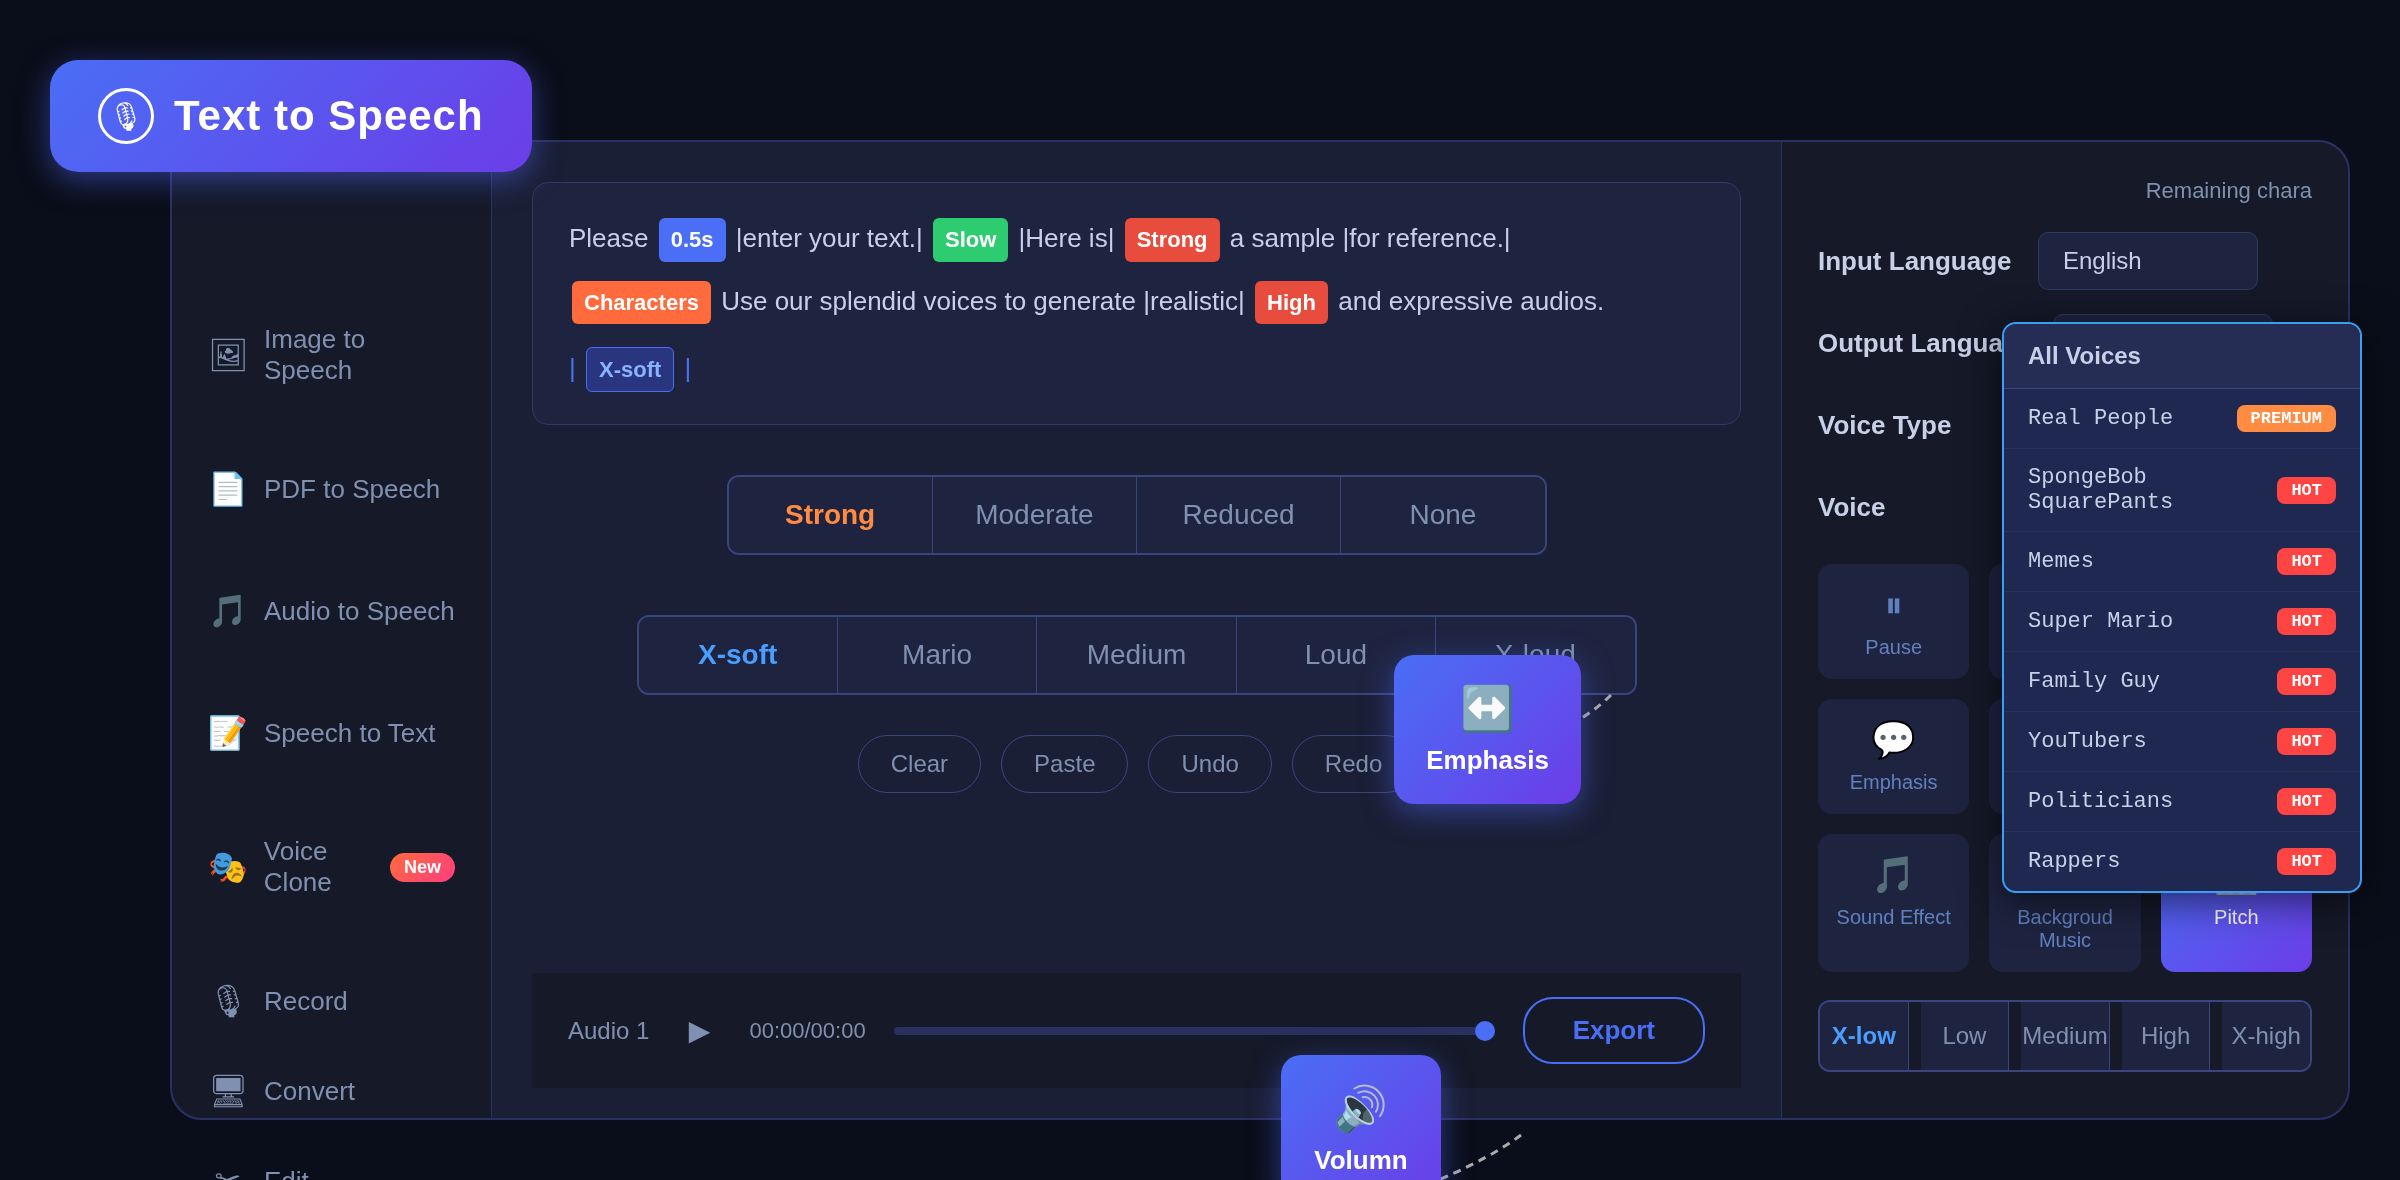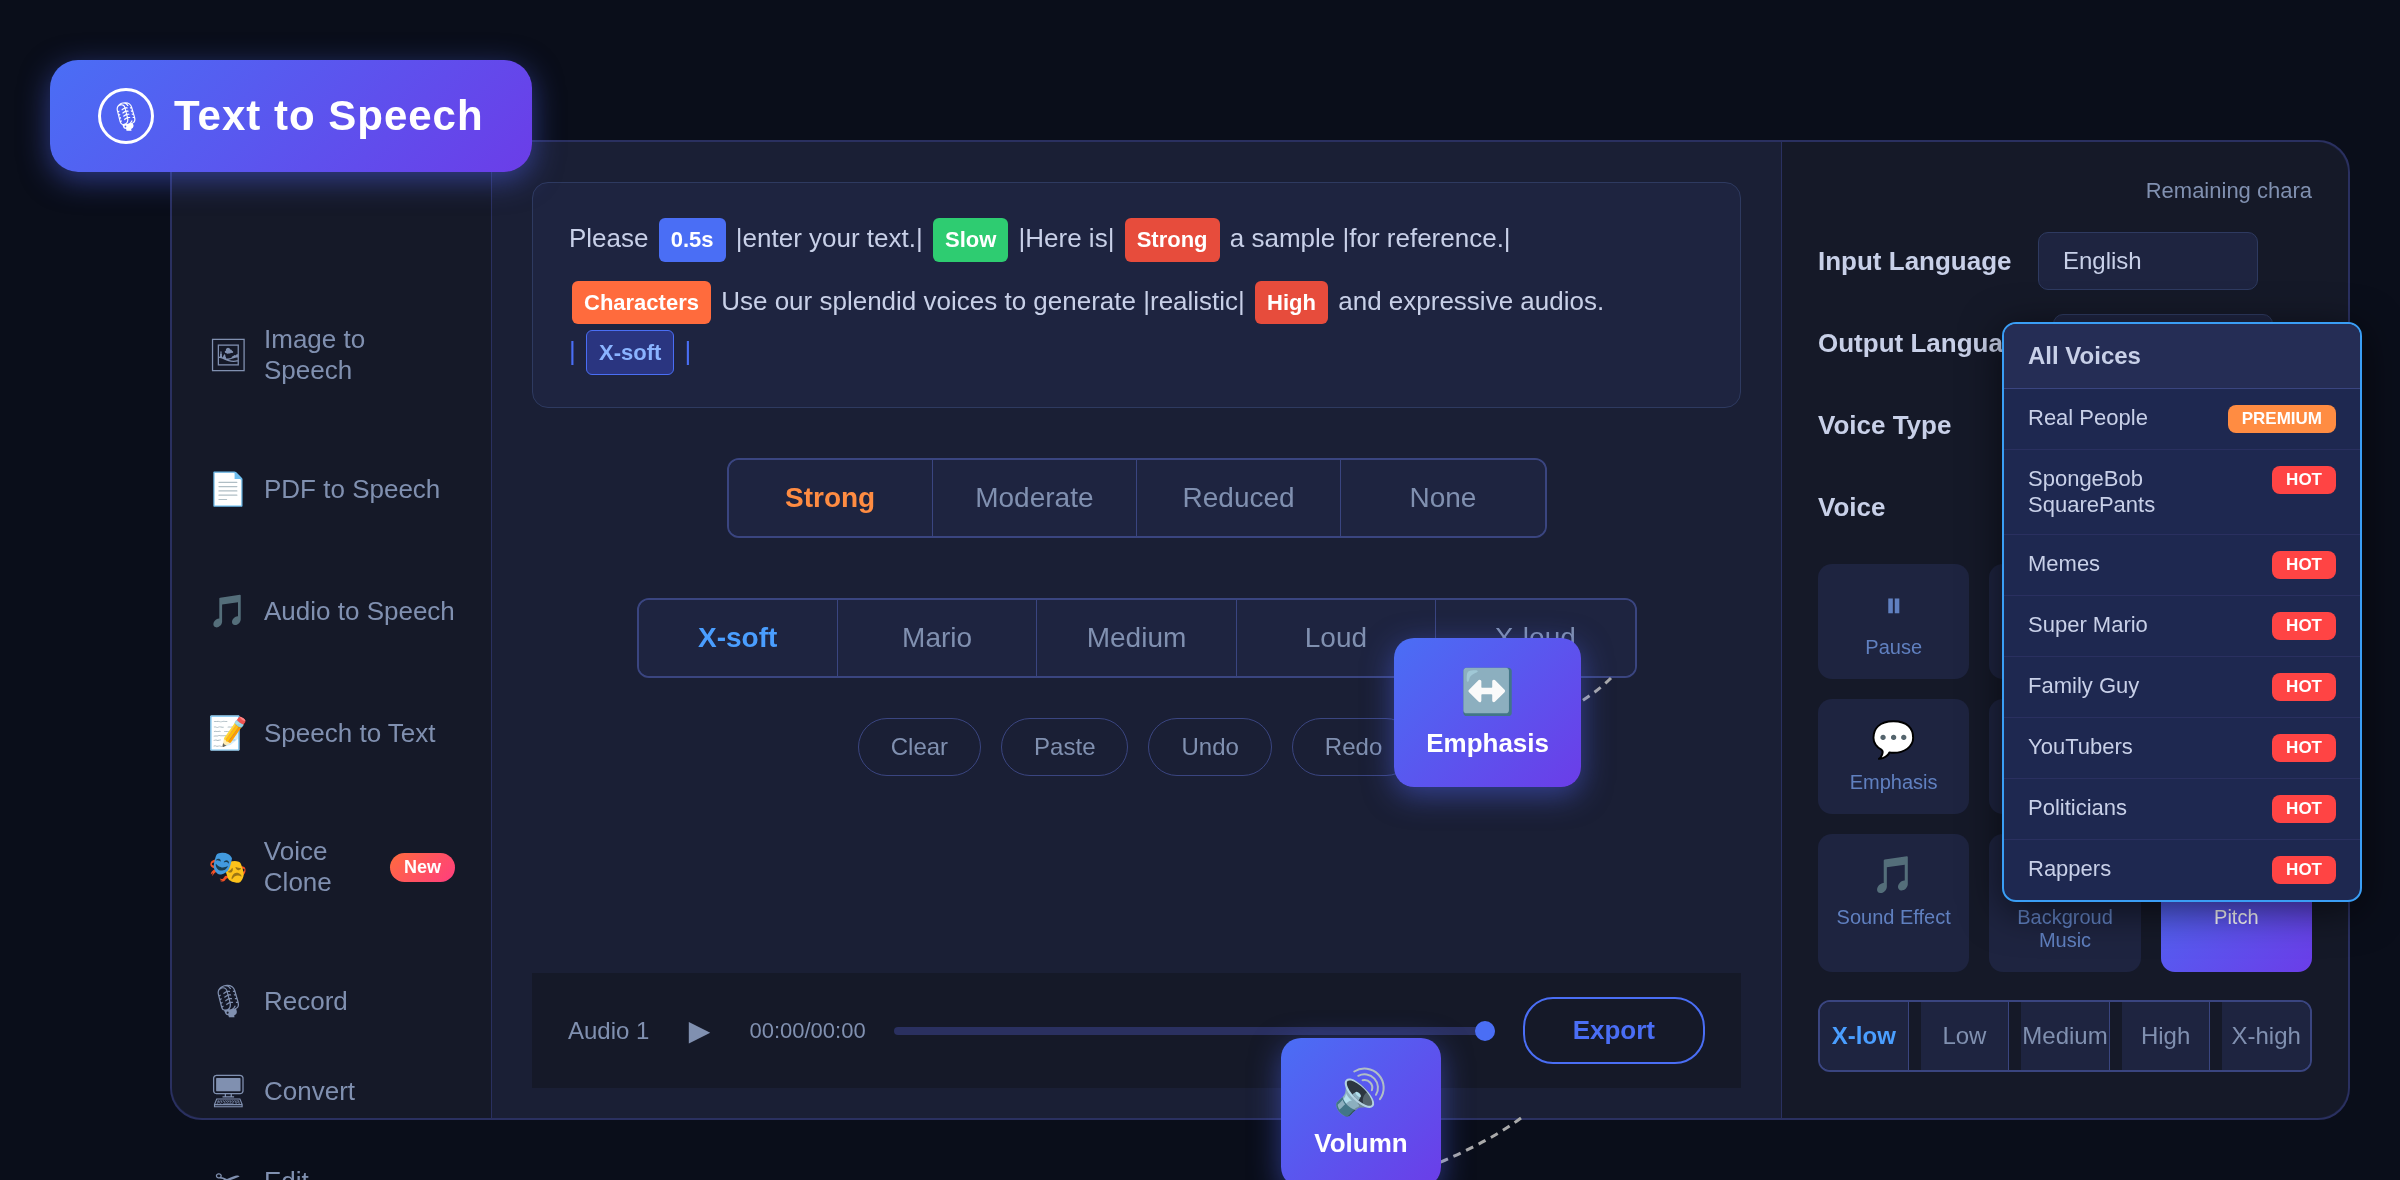--- a/index.html
+++ b/index.html
@@ -420,28 +420,29 @@
     .dropdown-header {
       background: #252d55;
       padding: 18px 24px;
       font-size: 24px;
       font-weight: 700;
       color: #c8d0e8;
       border-bottom: 1px solid #3a4580;
     }
     .dropdown-item {
       display: flex;
-      align-items: flex-start;
+      align-items: center;
       justify-content: space-between;
       padding: 16px 24px;
       font-size: 22px;
       color: #c8d0e8;
       cursor: pointer;
       border-bottom: 1px solid #2a3060;
       transition: background 0.2s;
+      font-family: Liberation Mono, monospace;
     }
     .dropdown-item:last-child { border-bottom: none; }
     .badge-premium {
       background: #ff8c42;
       color: white;
       font-size: 17px;
       font-weight: 700;
       padding: 4px 14px;
       border-radius: 8px;
     }
@@ -540,21 +541,21 @@
           <span> |Here is| </span>
           <span class="inline-tag tag-strong">Strong</span>
           <span> a sample |for reference.|</span>
         </div>
         <div style="margin-top:16px;">
           <span class="inline-tag tag-chars">Characters</span>
           <span> Use our splendid voices to generate |realistic| </span>
           <span class="inline-tag tag-high">High</span>
           <span> and expressive audios.</span>
         </div>
-        <div style="margin-top:3px;">
+        <div style="margin-top:20px;">
           <span class="cursor-line">| </span>
           <span class="inline-tag tag-xsoft">X-soft</span>
           <span class="cursor-line"> |</span>
         </div>
       </div>
 
       <div class="content-section">
 
         <div class="emphasis-section">
 

